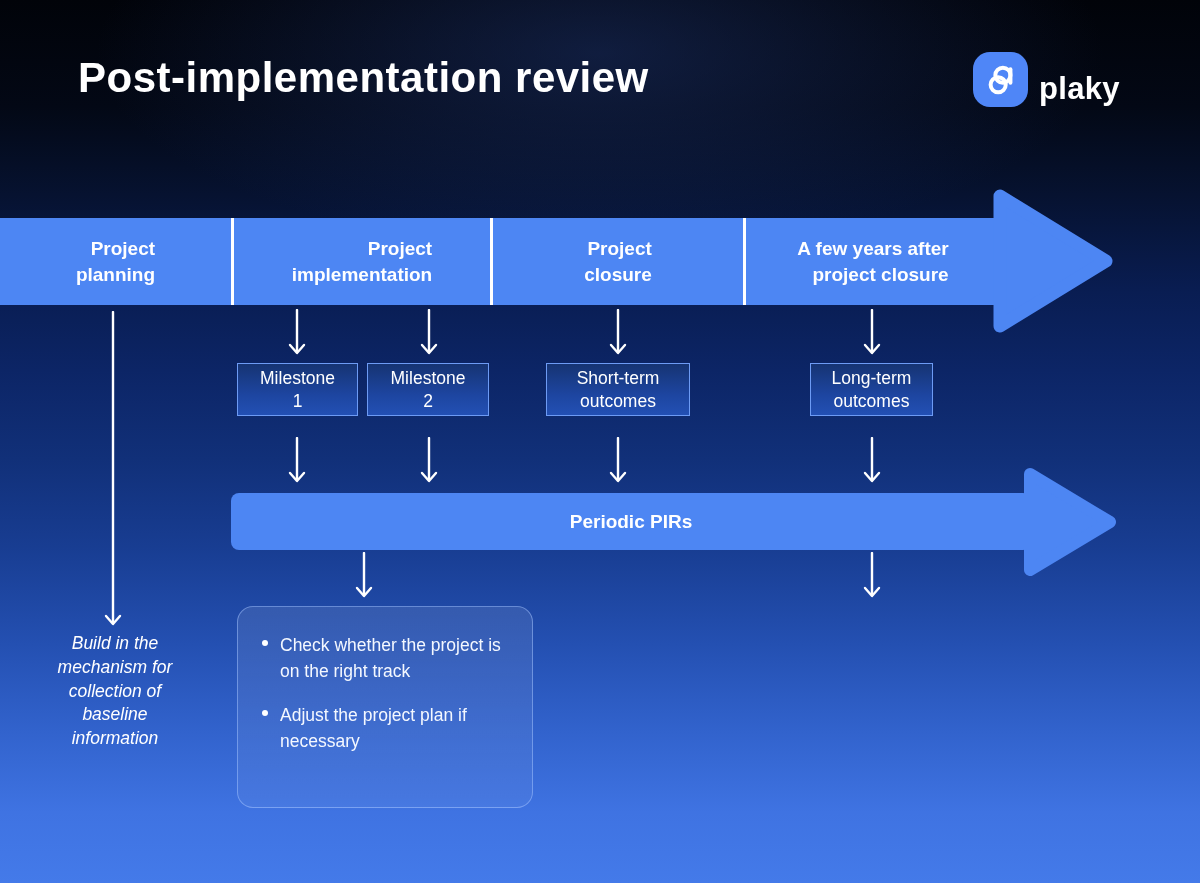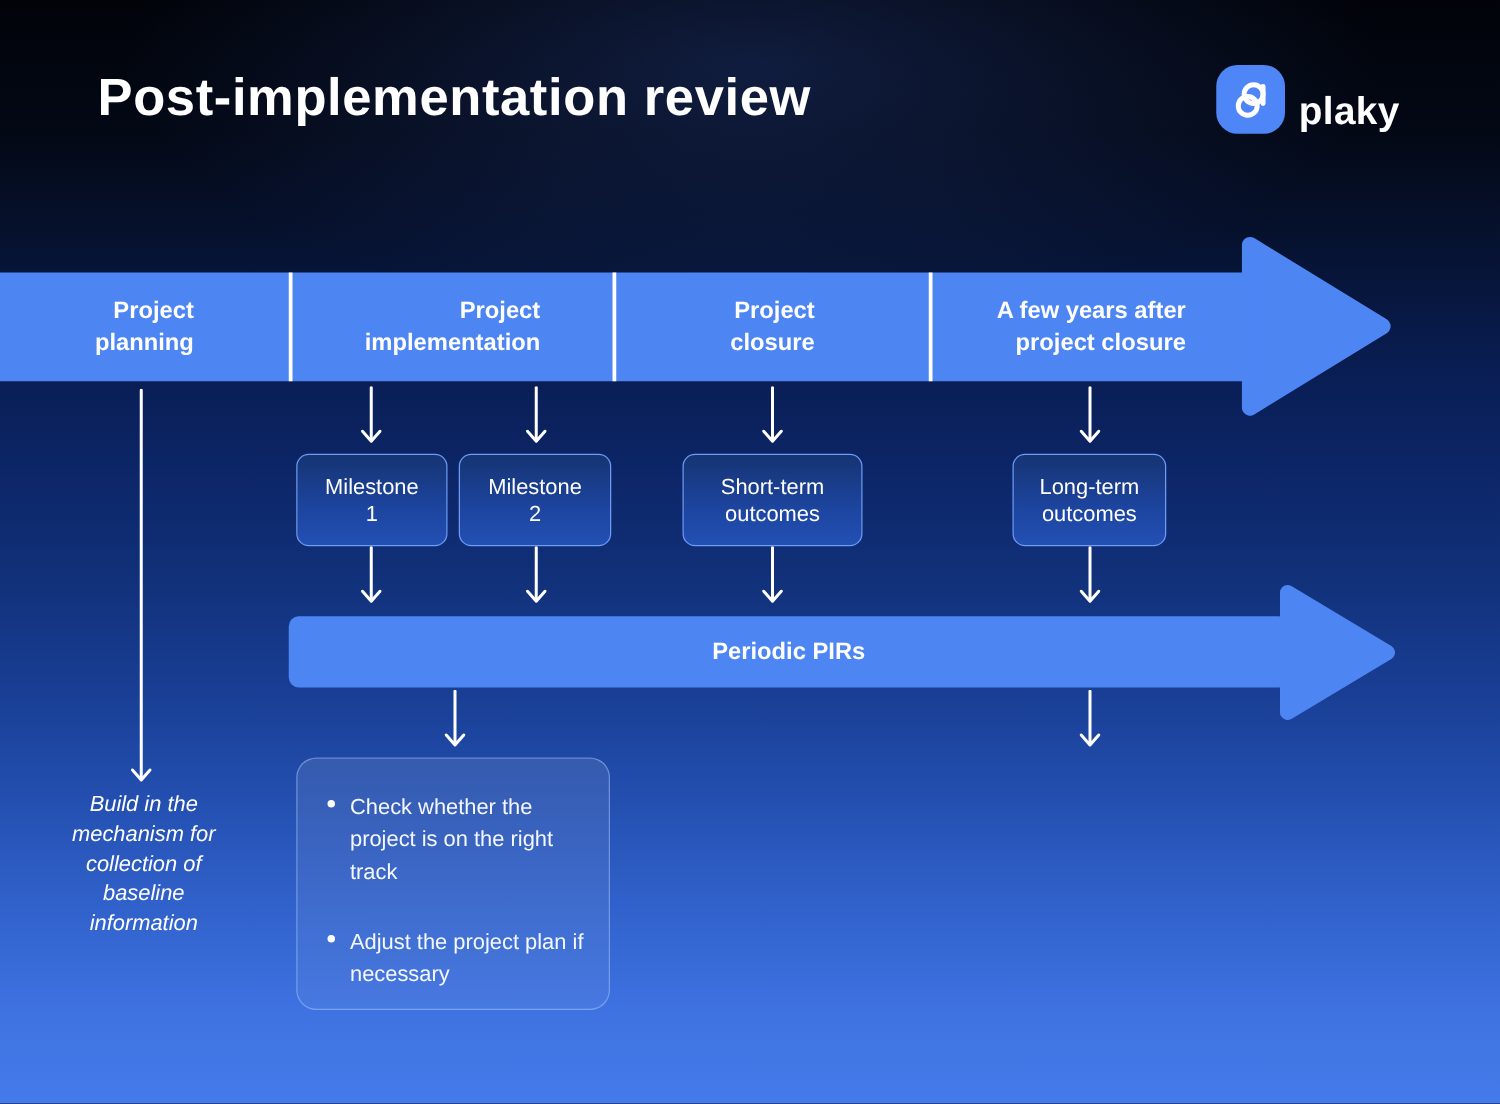--- a/index.html
+++ b/index.html
@@ -33,22 +33,22 @@
   .phase-divider { width:3px; background:#fff; flex:none; }
 
   .pir-band {
     position:absolute; left:231px; top:493px; width:800px; height:57px;
     background:#4d86f3; border-radius:8px;
     display:flex; align-items:center; justify-content:center;
     color:#fff; font-size:19px; font-weight:600;
   }
 
   .mbox {
-    position:absolute; top:363px; height:74px; box-sizing:border-box;
-    border:1.6px solid #6d9bf5; border-radius:10px;
+    position:absolute; top:363px; height:53px; box-sizing:border-box;
+    border:1.6px solid #6d9bf5; border-radius:0;
     background:linear-gradient(180deg, #163473 0%, #1d45a0 60%, #2350b4 100%);
     display:flex; align-items:center; justify-content:center; text-align:center;
     color:#fff; font-size:17.5px; font-weight:500; line-height:1.28; white-space:pre-line;
   }
 
   .note {
     position:absolute; left:15px; top:632px; width:200px; text-align:center;
     color:#fff; font-size:17.5px; font-weight:500; line-height:1.36; white-space:pre-line;font-style:italic;
   }
 
@@ -184,21 +184,21 @@
         <polyline points="2,305 9,313 16,305"></polyline>
       </g>
   </svg>
 
   <div class="note">Build in the
 mechanism for
 collection of
 baseline
 information</div>
 
-  <div class="bullet-box" style="left:237px; top:606px; width:251px; height:202px; gap:30px;">
+  <div class="bullet-box" style="left:237px; top:606px; width:296px; height:202px; gap:18px;">
     <div class="bullet-item">
       <span class="bullet-dot"></span>
       <span class="bullet-text">Check whether the project is on the right track</span>
     </div>
     <div class="bullet-item">
       <span class="bullet-dot"></span>
       <span class="bullet-text">Adjust the project plan if necessary</span>
     </div>
   </div>
 

